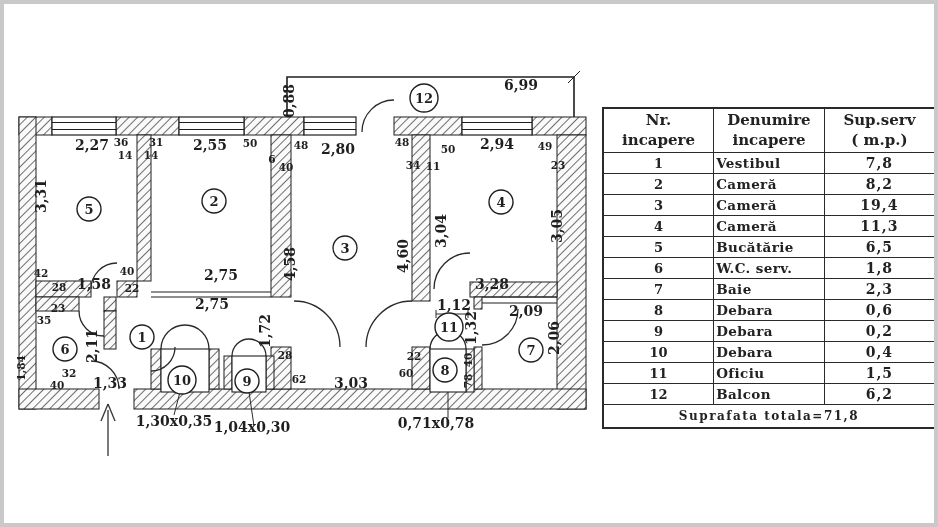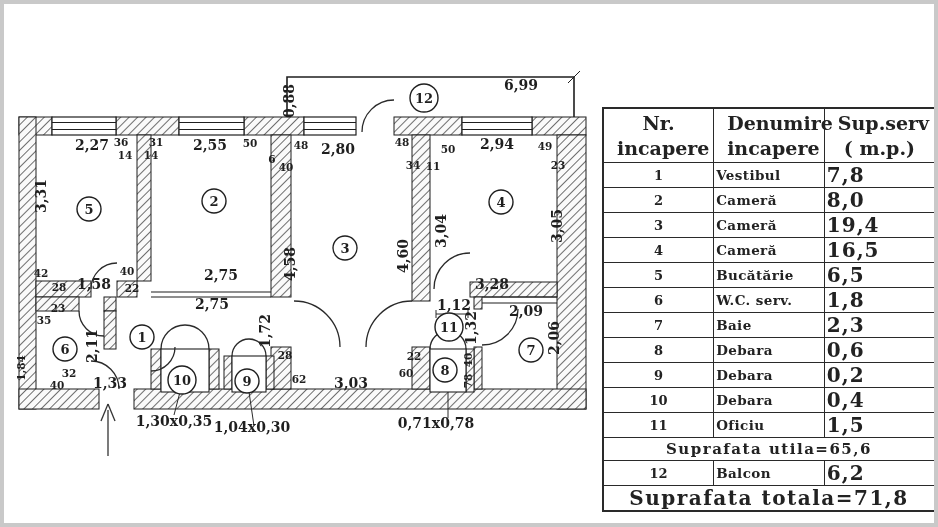--- a/index.html
+++ b/index.html
@@ -11,26 +11,26 @@
   svg text{font-family:"DejaVu Serif",serif;}
   .dim{font-size:14px;font-weight:bold;fill:#1f1f1f;text-anchor:middle;}
   .dim.small{font-size:10.5px;}
   .roomnum{font-size:13px;font-weight:bold;fill:#1f1f1f;text-anchor:middle;}
   .tablewrap{position:absolute;left:598px;top:103px;width:334px;}
   table.area{
     border-collapse:collapse;width:100%;border:2.5px solid #2a2a2a;
     color:#222;font-weight:bold;table-layout:fixed;
   }
   table.area th,table.area td{border:1.6px solid #2a2a2a;padding:0 2px;}
-  table.area th{font-size:19px;line-height:1.3;padding:2px 13px;white-space:nowrap;}
+  table.area th{font-size:15px;line-height:1.3;padding:2px 13px;white-space:nowrap;}
   td.nr{width:50px;text-align:center;font-size:13px;height:20px;}
   td.nm{text-align:left;padding-left:6px;font-size:13.5px;letter-spacing:0.4px;margin-top:7px;}
-  td.vl{width:88px;font-size:20px;letter-spacing:1px;}
+  td.vl{width:88px;text-align:center;font-size:14px;letter-spacing:1px;}
   tr.sumrow td{text-align:center;font-size:15px;letter-spacing:1.5px;height:22px;}
-  tr.totalrow td{font-size:20px;}
+  tr.totalrow td{font-size:12px;}
 </style>
 </head>
 <body>
 
 <div class="page">
 
   <svg id="plan-svg" width="938" height="527" viewBox="0 0 938 527">
     <defs>
       <pattern id="hatch" width="6" height="6" patternUnits="userSpaceOnUse" patternTransform="rotate(45)">
         <rect width="6" height="6" fill="#fafafa"></rect>
@@ -240,31 +240,31 @@
       </thead>
       <tbody id="rows">
         <tr>
             <td class="nr">1</td>
             <td class="nm">Vestibul</td>
             <td class="vl">7,8</td>
           </tr>
           <tr>
             <td class="nr">2</td>
             <td class="nm">Cameră</td>
-            <td class="vl">8,0</td>
+            <td class="vl">8,2</td>
           </tr>
           <tr>
             <td class="nr">3</td>
             <td class="nm">Cameră</td>
             <td class="vl">19,4</td>
           </tr>
           <tr>
             <td class="nr">4</td>
             <td class="nm">Cameră</td>
-            <td class="vl">16,5</td>
+            <td class="vl">11,3</td>
           </tr>
           <tr>
             <td class="nr">5</td>
             <td class="nm">Bucătărie</td>
             <td class="vl">6,5</td>
           </tr>
           <tr>
             <td class="nr">6</td>
             <td class="nm">W.C. serv.</td>
             <td class="vl">1,8</td>
@@ -287,23 +287,20 @@
           <tr>
             <td class="nr">10</td>
             <td class="nm">Debara</td>
             <td class="vl">0,4</td>
           </tr>
           <tr>
             <td class="nr">11</td>
             <td class="nm">Oficiu</td>
             <td class="vl">1,5</td>
           </tr>
-          <tr class="sumrow" id="subtotal-row">
-          <td colspan="3">Suprafata  utila=65,6</td>
-        </tr>
         <tr>
           <td class="nr">12</td>
           <td class="nm">Balcon</td>
           <td class="vl">6,2</td>
         </tr>
         <tr class="sumrow totalrow">
           <td colspan="3">Suprafata  totala=71,8</td>
         </tr>
       </tbody>
     </table>

